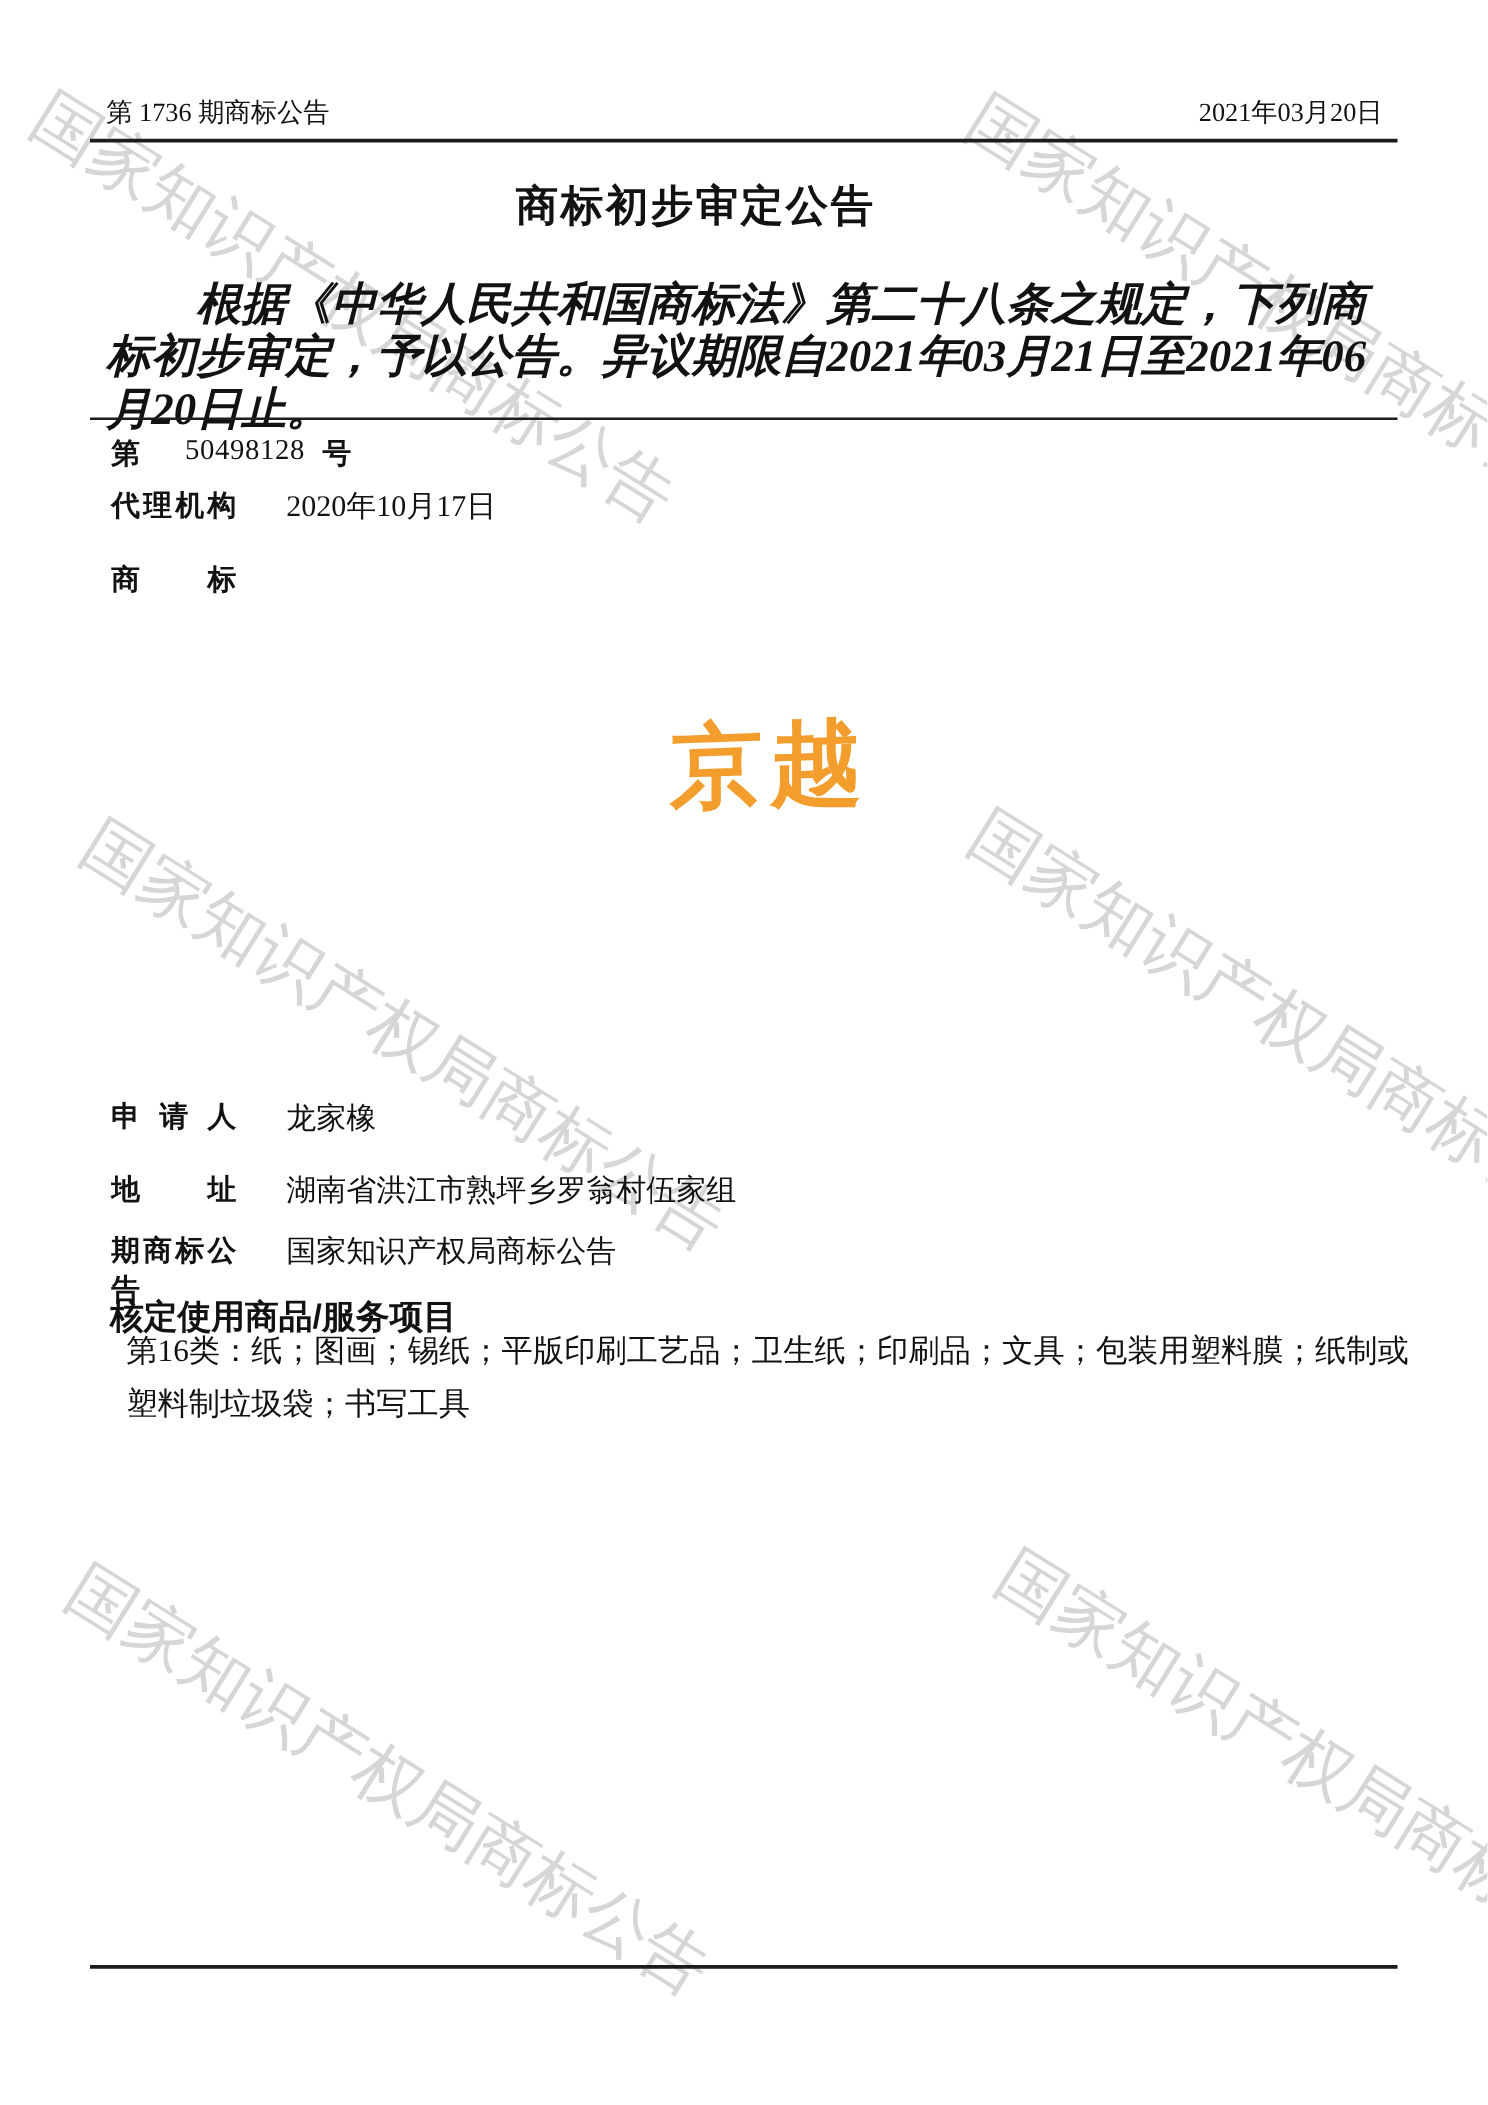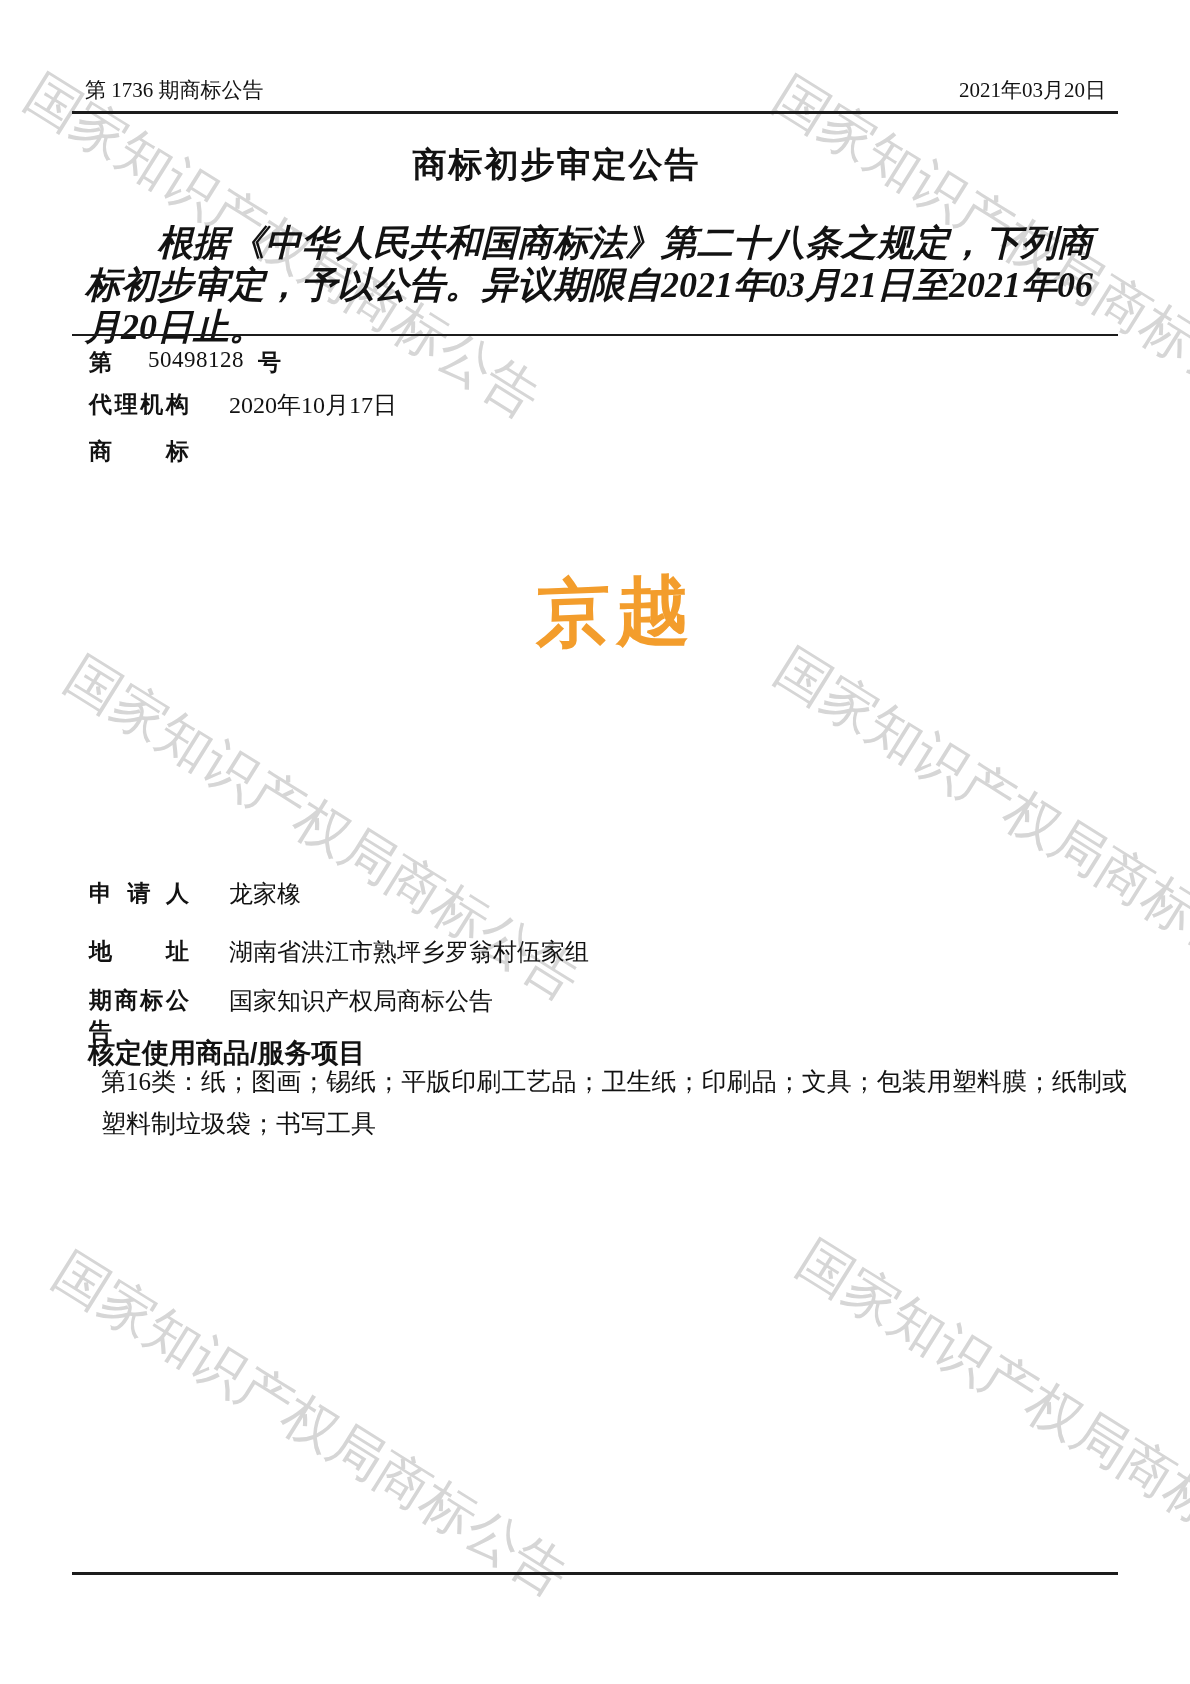--- a/index.html
+++ b/index.html
@@ -46,21 +46,21 @@
   .value{
     position:absolute;left:229px;
     font-size:24px;white-space:nowrap;
   }
   .row{position:absolute;left:0;top:0;width:1190px;height:34px;z-index:1;}
   .row-reg{top:347px;}
   .reg-prefix{position:absolute;left:89px;font-family:"Liberation Sans","DejaVu Sans",sans-serif;font-weight:bold;font-size:23px;}
   .reg-number{position:absolute;left:148px;font-size:23px;letter-spacing:0.5px;}
   .reg-suffix{position:absolute;left:258px;font-family:"Liberation Sans","DejaVu Sans",sans-serif;font-weight:bold;font-size:23px;}
   .row-date{top:389px;}
-  .row-tmlabel{top:436px;}
+  .row-tmlabel{top:448px;}
   .trademark{
     left:440px;top:568px;width:352px;height:96px;
     text-align:center;line-height:88px;
     font-family:"Liberation Sans","DejaVu Sans",sans-serif;
     font-weight:900;font-size:74px;letter-spacing:6px;
     transform:rotate(-2deg) skewX(-2deg);
   }
   .row-applicant{top:878px;}
   .row-address{top:936px;}
   .row-agency{top:985px;}

